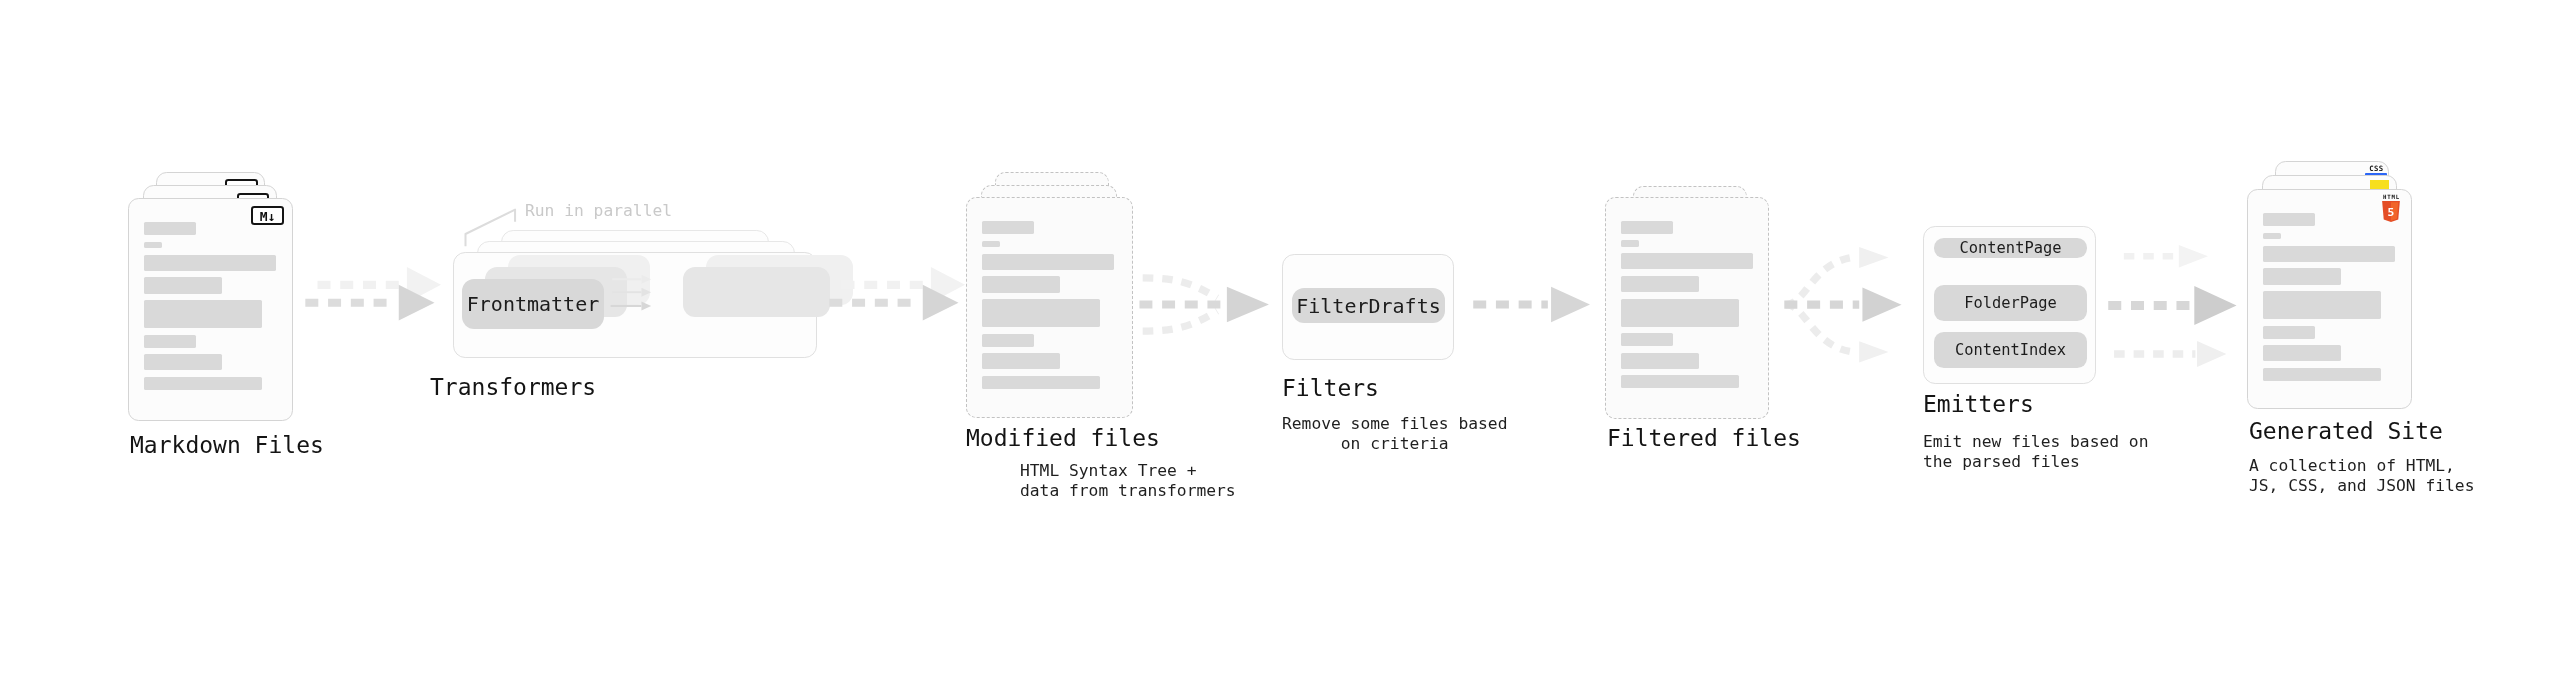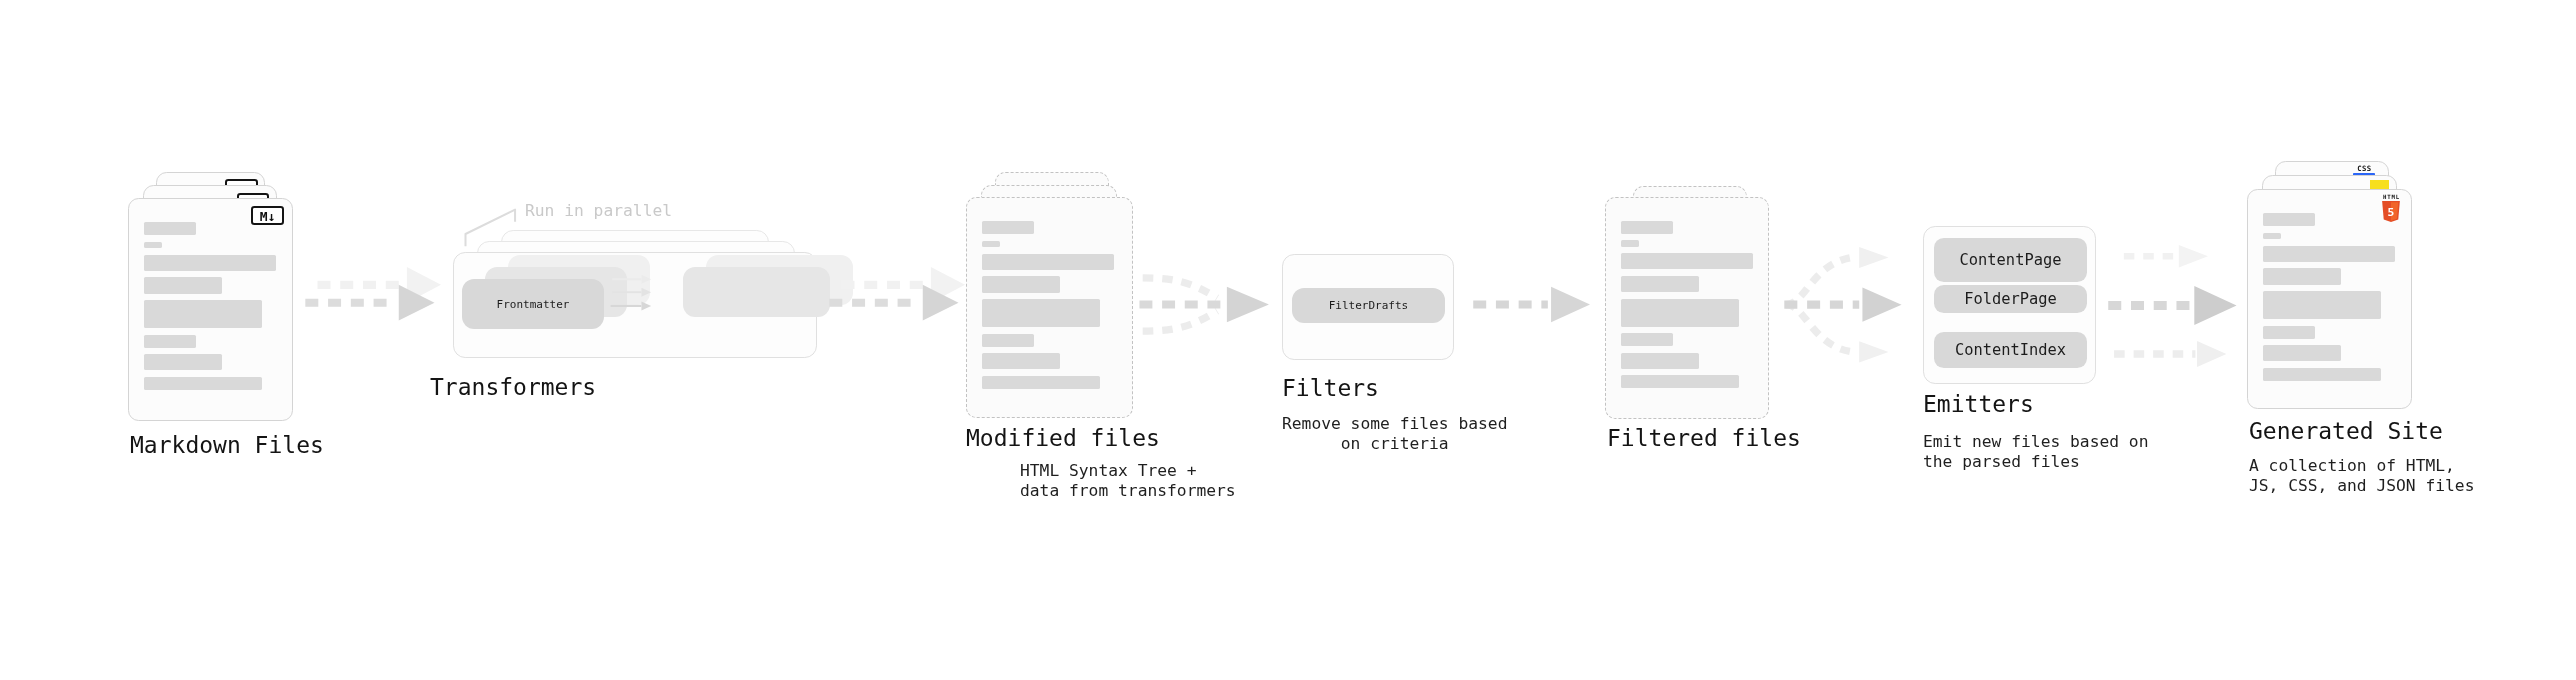--- a/index.html
+++ b/index.html
@@ -11,33 +11,33 @@
   .file-card{position:absolute;background:#fcfcfc;border:1.6px solid #d4d4d4;border-radius:10.6px;box-sizing:border-box;}
   .file-card.dashed{border:1.6px dashed #c2c2c2;background:#fbfbfb;}
   .doc-bars{position:absolute;left:14.6px;top:23px;display:flex;flex-direction:column;gap:6.5px;}
   .bar{background:#d9d9d9;border-radius:1.6px;}
 
   
   .m-badge{position:absolute;width:32.5px;height:18.7px;border:2.4px solid #141414;border-radius:3.3px;background:#ffffff;
            color:#111;font-weight:bold;font-size:13px;line-height:17px;text-align:center;box-sizing:border-box;}
 
   
-  .css-badge{position:absolute;top:3.3px;right:13px;width:22px;text-align:center;}
+  .css-badge{position:absolute;top:3.3px;right:1px;width:22px;text-align:center;}
   .css-word{display:block;font-size:7.3px;line-height:7.3px;font-weight:bold;color:#111;letter-spacing:0.4px;}
   .css-bar{height:3.3px;background:#2b66f6;margin-top:0.8px;border-radius:0.8px;}
   .js-badge{position:absolute;top:4.1px;right:7.3px;width:18.7px;height:9px;background:#f7df1e;}
   .html5-logo{position:absolute;top:4.1px;right:9.8px;width:19.5px;text-align:center;}
   .html5-word{font-size:5.7px;line-height:6.5px;font-weight:bold;letter-spacing:0.8px;color:#111;margin-bottom:0.8px;}
 
   
   .panel{position:absolute;background:#fdfdfd;border:1.6px solid #e0e0e0;border-radius:12.2px;box-sizing:border-box;}
   .panel.ghost-panel{border-color:#e7e7e7;}
 
   
-  .pill{position:absolute;background:#d8d8d8;border-radius:12.2px;color:#1c1c1c;font-size:11px;
+  .pill{position:absolute;background:#d8d8d8;border-radius:12.2px;color:#1c1c1c;font-size:20px;
         display:flex;align-items:center;justify-content:center;box-sizing:border-box;}
   .pill.g1{background:#e6e6e6;}
   .pill.g2{background:#f0f0f0;}
 
   
   .title{position:absolute;font-size:23px;line-height:24.4px;color:#141414;white-space:pre;}
   .body-text{position:absolute;font-size:16.3px;line-height:20.3px;color:#1f1f1f;white-space:pre-line;}
   .body-text.lh27{line-height:22px;}
   .note{position:absolute;font-size:16.3px;line-height:16.3px;color:#c9c9c9;white-space:pre;}
   svg{display:block;}
@@ -173,22 +173,22 @@
   <svg class="abs" style="left:1781px;top:242px;" width="132" height="127" viewBox="0 0 162 156">
     <path d="M6,77 C30,77 38,26 88,19" fill="none" stroke="#ececec" stroke-width="9" stroke-dasharray="12 10"></path>
     <polygon points="96,6 132,19 96,32" fill="#f0f0f0"></polygon>
     <path d="M6,77 C30,77 38,128 88,135" fill="none" stroke="#ececec" stroke-width="9" stroke-dasharray="12 10"></path>
     <polygon points="96,122 132,135 96,148" fill="#f0f0f0"></polygon>
     <line x1="4" y1="77" x2="96" y2="77" stroke="#d6d6d6" stroke-width="10" stroke-dasharray="16 12"></line>
     <polygon points="100,56 148,77 100,98" fill="#d2d2d2"></polygon>
   </svg>
 
   <div class="panel" style="left:1923px;top:226px;width:173px;height:158px;"></div>
-  <div class="pill" style="left:1934px;top:238px;width:153px;height:44px;border-radius:9.8px;font-size:15.4px;">ContentPage</div>
-  <div class="pill" style="left:1934px;top:285px;width:153px;height:28px;border-radius:9.8px;font-size:15.4px;">FolderPage</div>
+  <div class="pill" style="left:1934px;top:238px;width:153px;height:20px;border-radius:9.8px;font-size:15.4px;">ContentPage</div>
+  <div class="pill" style="left:1934px;top:285px;width:153px;height:36px;border-radius:9.8px;font-size:15.4px;">FolderPage</div>
   <div class="pill" style="left:1934px;top:332px;width:153px;height:36px;border-radius:9.8px;font-size:15.4px;">ContentIndex</div>
   <div class="title" style="left:1923px;top:392px;">Emitters</div>
   <div class="body-text" style="left:1923px;top:432px;">Emit new files based on
 the parsed files</div>
 
   <svg class="abs" style="left:2119px;top:240px;" width="93" height="32.5" viewBox="0 0 115 40">
     <line x1="6" y1="20" x2="72" y2="20" stroke="#f1f1f1" stroke-width="8" stroke-dasharray="13 11"></line>
     <polygon points="74,6 110,20 74,34" fill="#f3f3f3"></polygon>
   </svg>
   <svg class="abs" style="left:2105px;top:276px;" width="134" height="59" viewBox="0 0 165 72">

